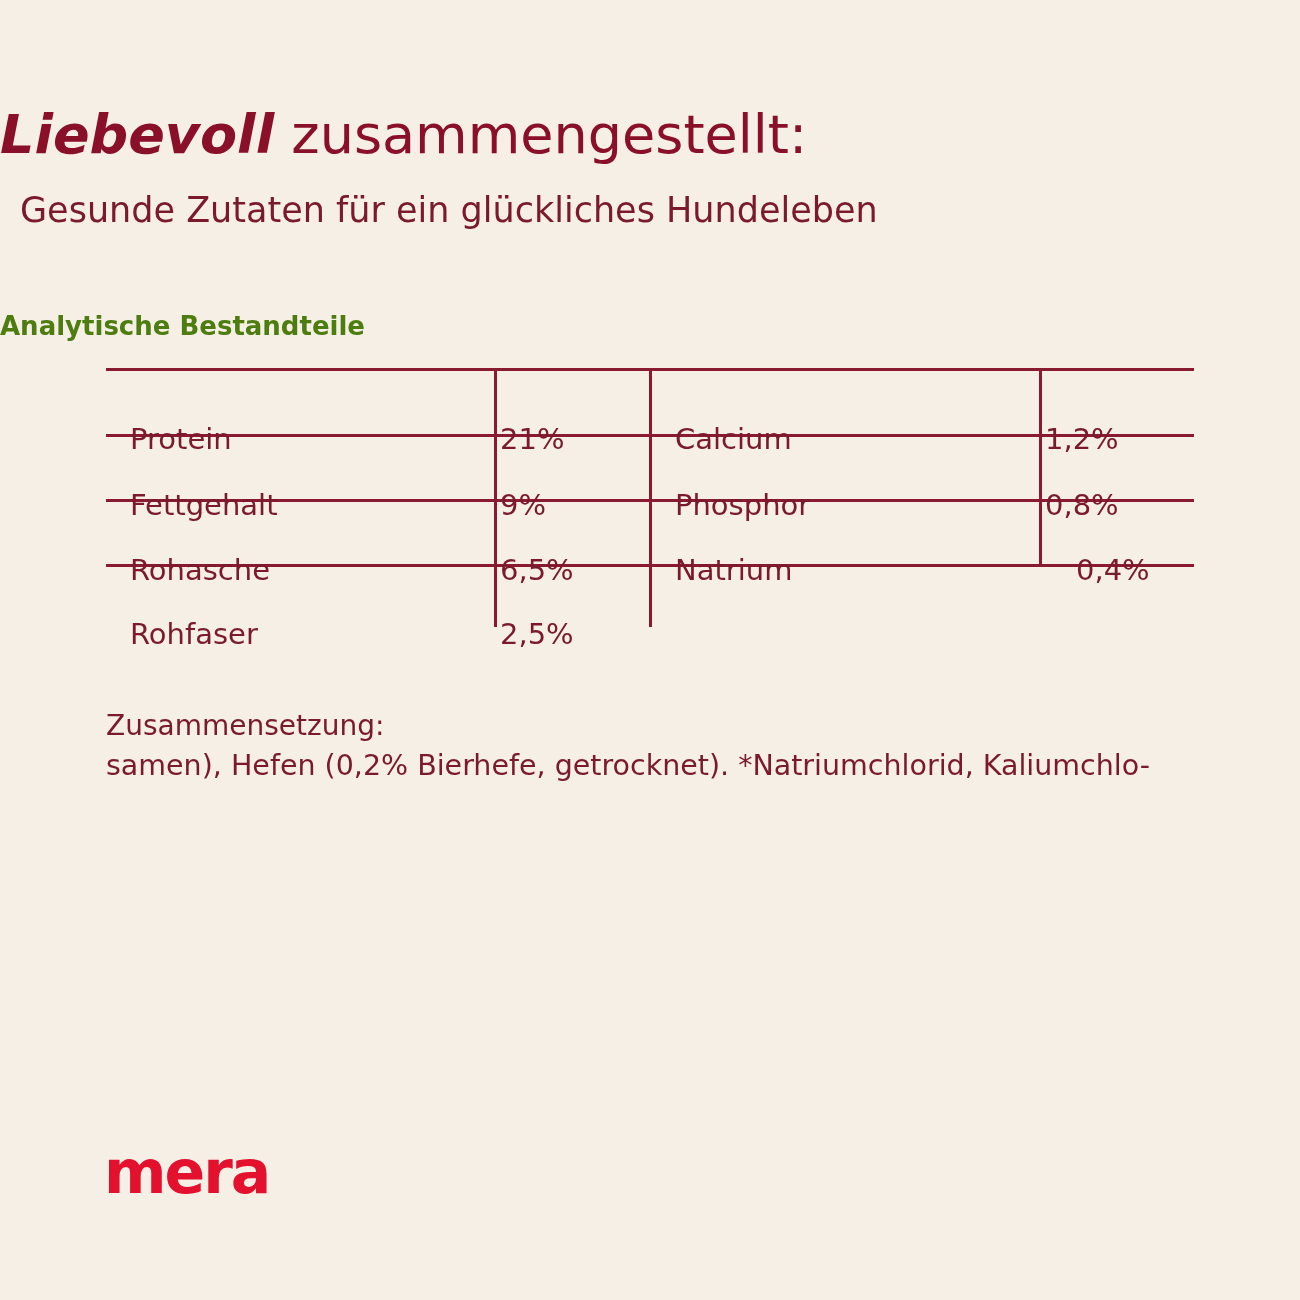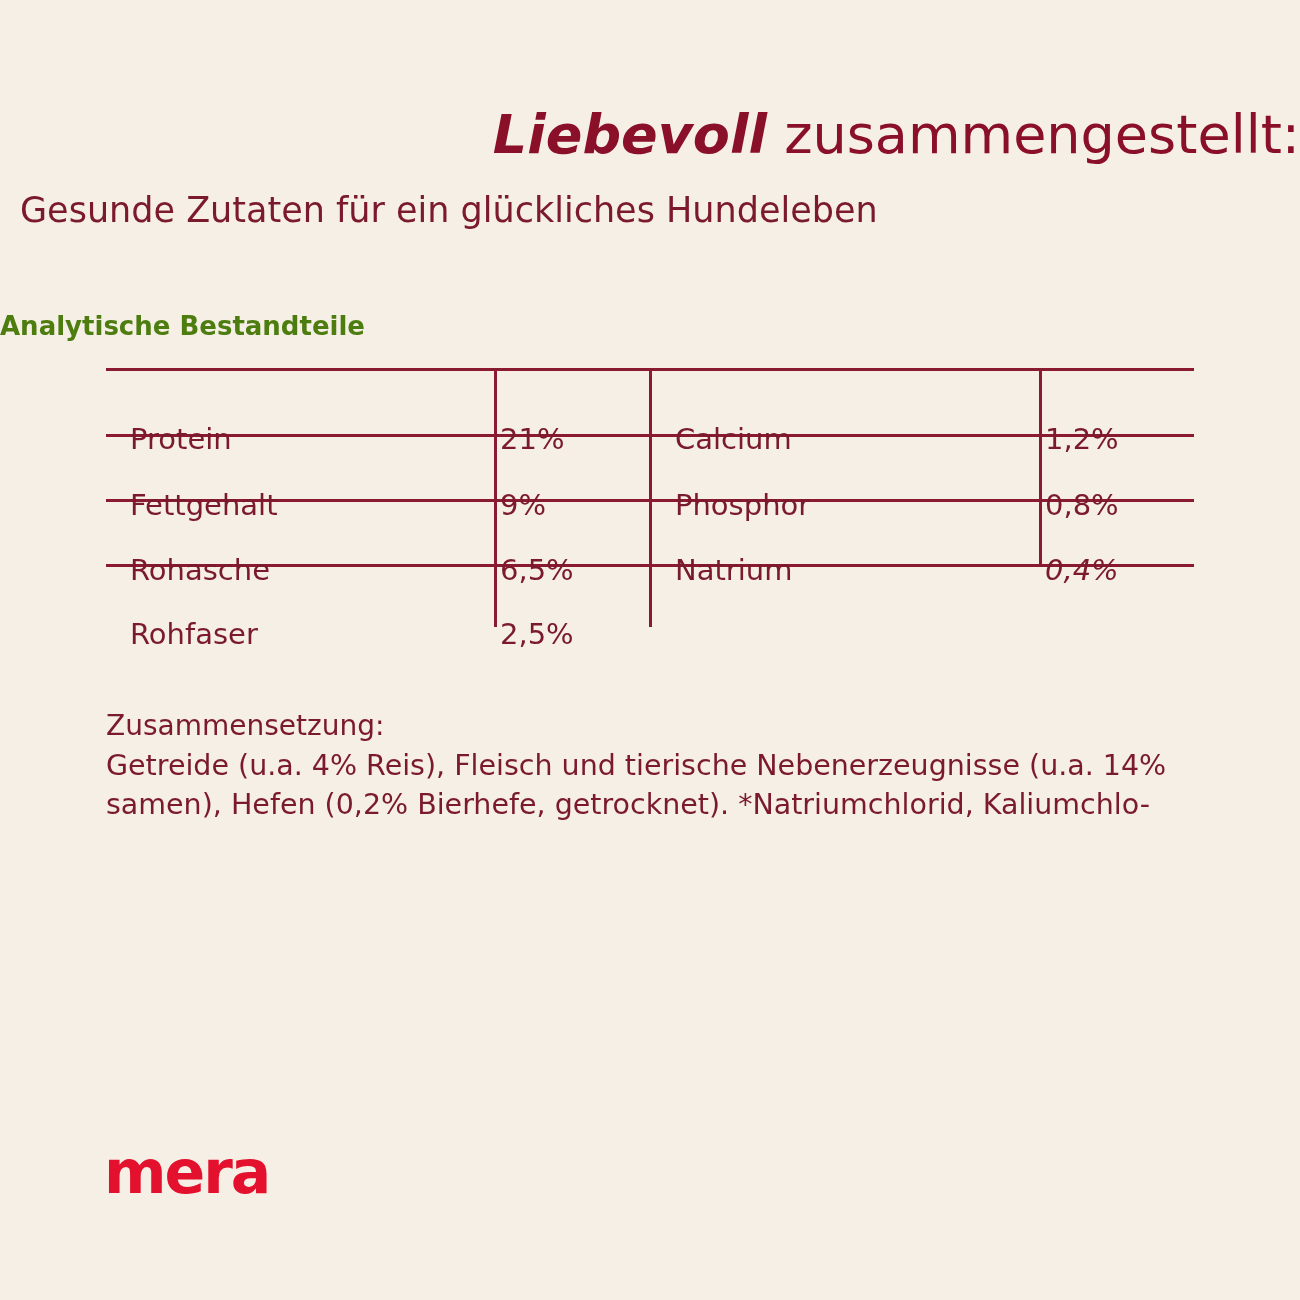--- a/index.html
+++ b/index.html
@@ -6,21 +6,21 @@
   body {
     width: 1300px; height: 1300px;
     background: #f6efe5;
     position: relative;
     overflow: hidden;
     color: #7a1a2c;
     font-family: "DejaVu Sans", sans-serif;
   }
   .title {
     position: absolute; left: 0; top: 100px; width: 1300px;
-    text-align: right;
+    text-align: left;
     font-size: 54px; line-height: 70px;
     color: #8a0f28;
   }
   .title .bold {
     font-family: "DejaVu Sans", sans-serif;
     font-weight: bold; font-style: italic;
     letter-spacing: 0px;
   }
   .title .rest { font-weight: normal; }
   .subtitle {
@@ -107,23 +107,22 @@
   <div>
     <div class="cell label" style="left:675px; top:371px; width:350px;">Calcium</div>
     <div class="cell value" style="left:1045px; top:371px; width:125px;">1,2%</div>
   </div>
   <div>
     <div class="cell label" style="left:675px; top:437px; width:350px;">Phosphor</div>
     <div class="cell value" style="left:1045px; top:437px; width:125px;">0,8%</div>
   </div>
   <div>
     <div class="cell label" style="left:675px; top:502px; width:350px;">Natrium</div>
-    <div class="cell value" style="left:1045px; top:502px; width:125px;font-style:italic;">0,4%</div>
+    <div class="cell value" style="left:1076px; top:502px; width:125px;">0,4%</div>
   </div>
 </div>
 
 <div class="comp-heading">Zusammensetzung:</div>
 <div class="comp-text">
-  <span class="line">Getreide (u.a. 4% Reis), Fleisch und tierische Nebenerzeugnisse (u.a. 14%</span>
   <span class="line">samen), Hefen (0,2% Bierhefe, getrocknet). *Natriumchlorid, Kaliumchlo-</span>
 </div>
 
 <div class="logo">mera</div>
 
 </body></html>

